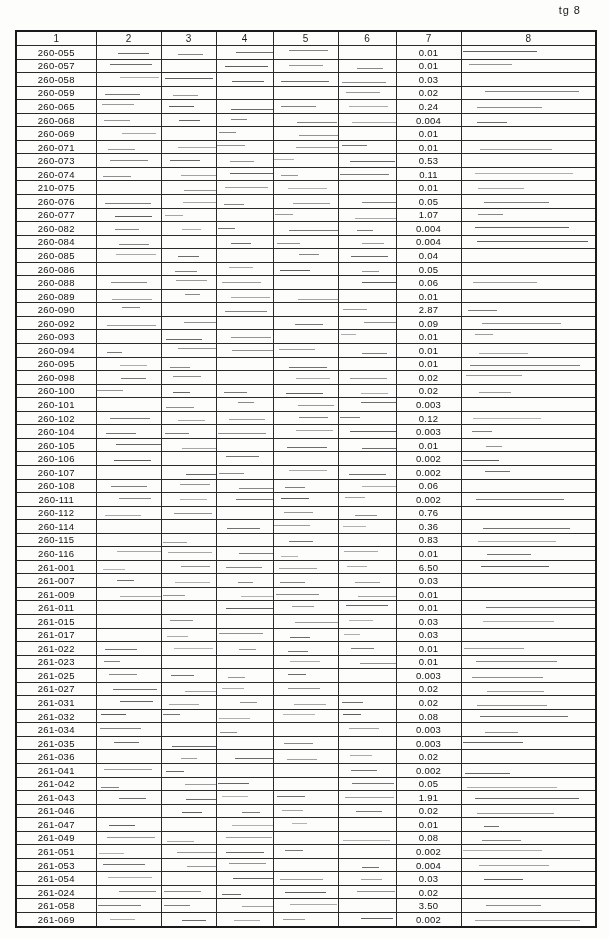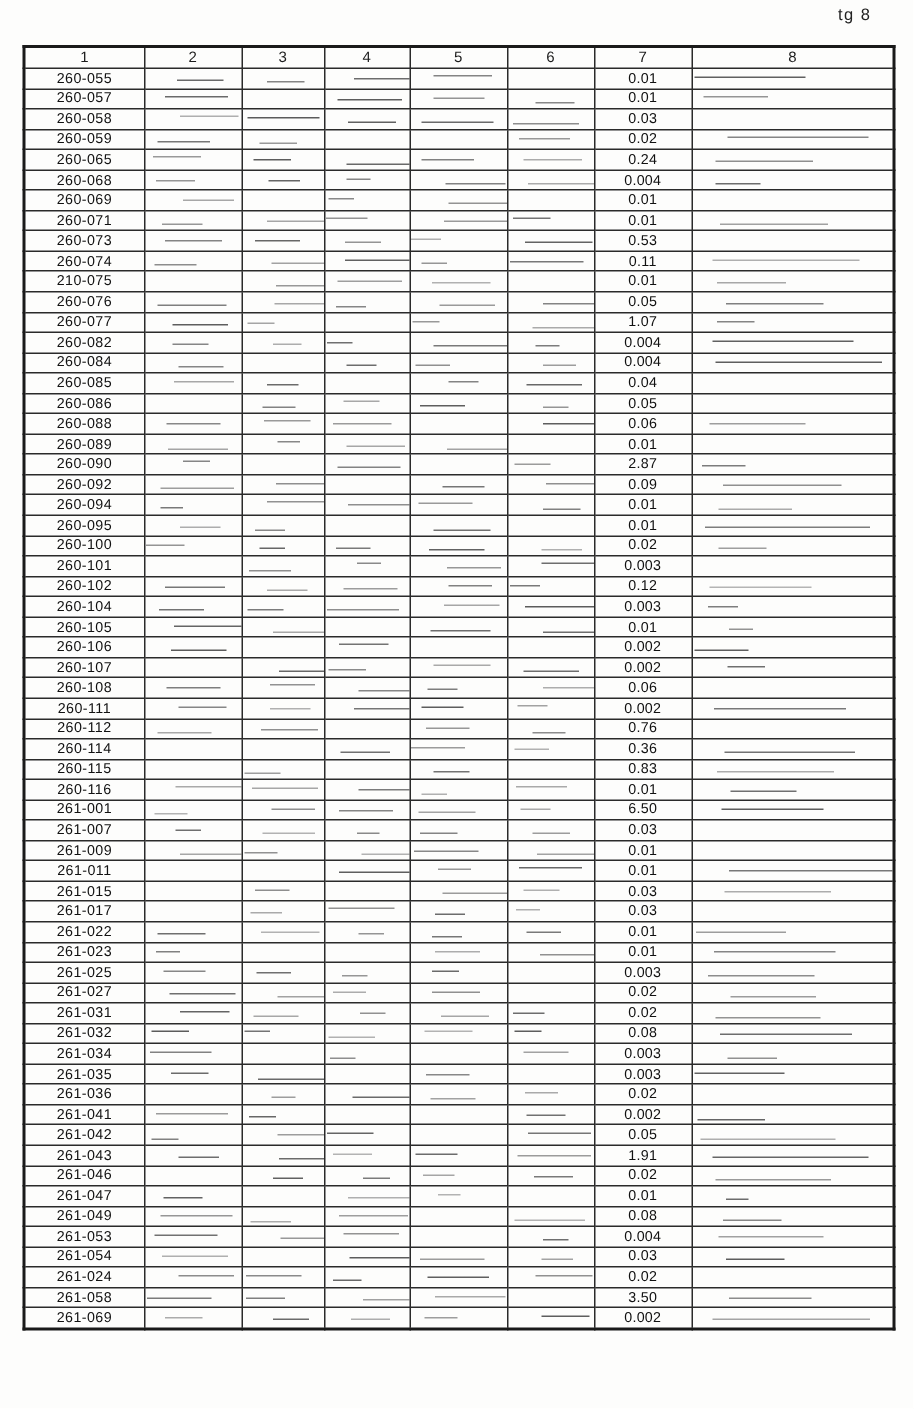--- a/index.html
+++ b/index.html
@@ -296,38 +296,58 @@
           <td class="id-cell">260-092</td>
           <td style="background-image: linear-gradient(rgb(157, 157, 157), rgb(157, 157, 157)); background-size: 49px 1px; background-position: 10px 8px;"></td>
           <td style="background-image: linear-gradient(rgb(143, 143, 143), rgb(143, 143, 143)); background-size: 39px 1px; background-position: 22px 5px;"></td>
           <td></td>
           <td style="background-image: linear-gradient(rgb(118, 118, 118), rgb(118, 118, 118)); background-size: 28px 1px; background-position: 21px 7px;"></td>
           <td style="background-image: linear-gradient(rgb(144, 144, 144), rgb(144, 144, 144)); background-size: 34px 1px; background-position: 25px 5px;"></td>
           <td class="value-cell">0.09</td>
           <td style="background-image: linear-gradient(rgb(144, 144, 144), rgb(144, 144, 144)); background-size: 79px 1px; background-position: 20px 6px;"></td>
         </tr>
         <tr>
+          <td class="id-cell">260-093</td>
+          <td></td>
+          <td style="background-image: linear-gradient(rgb(106, 106, 106), rgb(106, 106, 106)); background-size: 36px 1px; background-position: 4px 9px;"></td>
+          <td style="background-image: linear-gradient(rgb(147, 147, 147), rgb(147, 147, 147)); background-size: 40px 1px; background-position: 14px 7px;"></td>
+          <td></td>
+          <td style="background-image: linear-gradient(rgb(172, 172, 172), rgb(172, 172, 172)); background-size: 15px 1px; background-position: 2px 4px;"></td>
+          <td class="value-cell">0.01</td>
+          <td style="background-image: linear-gradient(rgb(157, 157, 157), rgb(157, 157, 157)); background-size: 18px 1px; background-position: 13px 4px;"></td>
+        </tr>
+        <tr>
           <td class="id-cell">260-094</td>
           <td style="background-image: linear-gradient(rgb(121, 121, 121), rgb(121, 121, 121)); background-size: 15px 1px; background-position: 10px 8px;"></td>
           <td style="background-image: linear-gradient(rgb(146, 146, 146), rgb(146, 146, 146)); background-size: 41px 1px; background-position: 16px 4px;"></td>
           <td style="background-image: linear-gradient(rgb(143, 143, 143), rgb(143, 143, 143)); background-size: 45px 1px; background-position: 15px 6px;"></td>
           <td style="background-image: linear-gradient(rgb(154, 154, 154), rgb(154, 154, 154)); background-size: 36px 1px; background-position: 5px 5px;"></td>
           <td style="background-image: linear-gradient(rgb(129, 129, 129), rgb(129, 129, 129)); background-size: 25px 1px; background-position: 23px 9px;"></td>
           <td class="value-cell">0.01</td>
           <td style="background-image: linear-gradient(rgb(170, 170, 170), rgb(170, 170, 170)); background-size: 49px 1px; background-position: 17px 9px;"></td>
         </tr>
         <tr>
           <td class="id-cell">260-095</td>
           <td style="background-image: linear-gradient(rgb(173, 173, 173), rgb(173, 173, 173)); background-size: 27px 1px; background-position: 23px 7px;"></td>
           <td style="background-image: linear-gradient(rgb(136, 136, 136), rgb(136, 136, 136)); background-size: 20px 1px; background-position: 8px 9px;"></td>
           <td></td>
           <td style="background-image: linear-gradient(rgb(113, 113, 113), rgb(113, 113, 113)); background-size: 38px 1px; background-position: 15px 9px;"></td>
           <td></td>
           <td class="value-cell">0.01</td>
           <td style="background-image: linear-gradient(rgb(125, 125, 125), rgb(125, 125, 125)); background-size: 110px 1px; background-position: 8px 7px;"></td>
+        </tr>
+        <tr>
+          <td class="id-cell">260-098</td>
+          <td style="background-image: linear-gradient(rgb(118, 118, 118), rgb(118, 118, 118)); background-size: 25px 1px; background-position: 24px 7px;"></td>
+          <td style="background-image: linear-gradient(rgb(141, 141, 141), rgb(141, 141, 141)); background-size: 28px 1px; background-position: 11px 5px;"></td>
+          <td></td>
+          <td style="background-image: linear-gradient(rgb(167, 167, 167), rgb(167, 167, 167)); background-size: 34px 1px; background-position: 22px 7px;"></td>
+          <td style="background-image: linear-gradient(rgb(149, 149, 149), rgb(149, 149, 149)); background-size: 37px 1px; background-position: 11px 7px;"></td>
+          <td class="value-cell">0.02</td>
+          <td style="background-image: linear-gradient(rgb(154, 154, 154), rgb(154, 154, 154)); background-size: 56px 1px; background-position: 4px 4px;"></td>
         </tr>
         <tr>
           <td class="id-cell">260-100</td>
           <td style="background-image: linear-gradient(rgb(148, 148, 148), rgb(148, 148, 148)); background-size: 26px 1px; background-position: 0px 5px;"></td>
           <td style="background-image: linear-gradient(rgb(102, 102, 102), rgb(102, 102, 102)); background-size: 17px 1px; background-position: 11px 7px;"></td>
           <td style="background-image: linear-gradient(rgb(121, 121, 121), rgb(121, 121, 121)); background-size: 23px 1px; background-position: 7px 7px;"></td>
           <td style="background-image: linear-gradient(rgb(98, 98, 98), rgb(98, 98, 98)); background-size: 37px 1px; background-position: 12px 8px;"></td>
           <td style="background-image: linear-gradient(rgb(176, 176, 176), rgb(176, 176, 176)); background-size: 27px 1px; background-position: 22px 8px;"></td>
           <td class="value-cell">0.02</td>
           <td style="background-image: linear-gradient(rgb(158, 158, 158), rgb(158, 158, 158)); background-size: 32px 1px; background-position: 17px 7px;"></td>
@@ -656,20 +676,30 @@
           <td class="id-cell">261-049</td>
           <td style="background-image: linear-gradient(rgb(150, 150, 150), rgb(150, 150, 150)); background-size: 48px 1px; background-position: 10px 5px;"></td>
           <td style="background-image: linear-gradient(rgb(171, 171, 171), rgb(171, 171, 171)); background-size: 27px 1px; background-position: 5px 9px;"></td>
           <td style="background-image: linear-gradient(rgb(158, 158, 158), rgb(158, 158, 158)); background-size: 46px 1px; background-position: 9px 5px;"></td>
           <td></td>
           <td style="background-image: linear-gradient(rgb(178, 178, 178), rgb(178, 178, 178)); background-size: 47px 1px; background-position: 4px 8px;"></td>
           <td class="value-cell">0.08</td>
           <td style="background-image: linear-gradient(rgb(135, 135, 135), rgb(135, 135, 135)); background-size: 39px 1px; background-position: 20px 8px;"></td>
         </tr>
         <tr>
+          <td class="id-cell">261-051</td>
+          <td style="background-image: linear-gradient(rgb(177, 177, 177), rgb(177, 177, 177)); background-size: 25px 1px; background-position: 2px 8px;"></td>
+          <td style="background-image: linear-gradient(rgb(151, 151, 151), rgb(151, 151, 151)); background-size: 41px 1px; background-position: 15px 7px;"></td>
+          <td style="background-image: linear-gradient(rgb(105, 105, 105), rgb(105, 105, 105)); background-size: 38px 1px; background-position: 9px 7px;"></td>
+          <td style="background-image: linear-gradient(rgb(121, 121, 121), rgb(121, 121, 121)); background-size: 18px 1px; background-position: 11px 5px;"></td>
+          <td></td>
+          <td class="value-cell">0.002</td>
+          <td style="background-image: linear-gradient(rgb(173, 173, 173), rgb(173, 173, 173)); background-size: 79px 1px; background-position: 1px 5px;"></td>
+        </tr>
+        <tr>
           <td class="id-cell">261-053</td>
           <td style="background-image: linear-gradient(rgb(113, 113, 113), rgb(113, 113, 113)); background-size: 42px 1px; background-position: 6px 5px;"></td>
           <td style="background-image: linear-gradient(rgb(152, 152, 152), rgb(152, 152, 152)); background-size: 34px 1px; background-position: 25px 7px;"></td>
           <td style="background-image: linear-gradient(rgb(147, 147, 147), rgb(147, 147, 147)); background-size: 37px 1px; background-position: 12px 4px;"></td>
           <td></td>
           <td style="background-image: linear-gradient(rgb(111, 111, 111), rgb(111, 111, 111)); background-size: 17px 1px; background-position: 23px 8px;"></td>
           <td class="value-cell">0.004</td>
           <td style="background-image: linear-gradient(rgb(161, 161, 161), rgb(161, 161, 161)); background-size: 70px 1px; background-position: 17px 6px;"></td>
         </tr>
         <tr>

